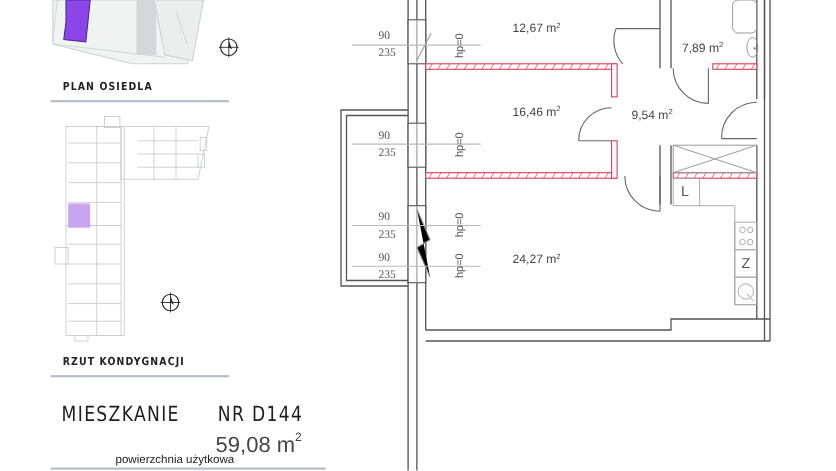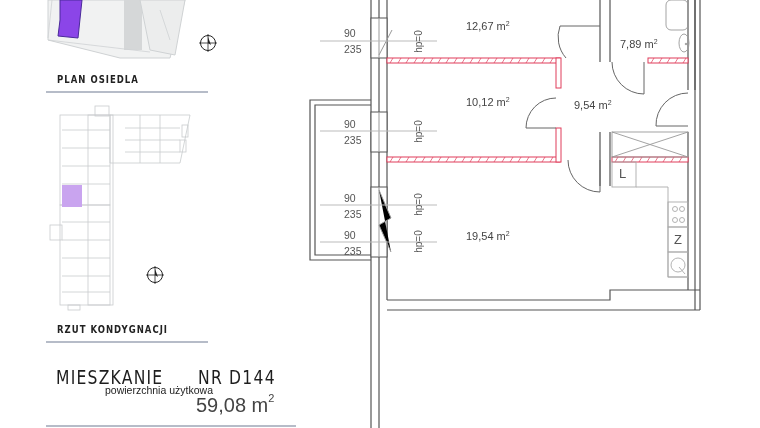--- a/index.html
+++ b/index.html
@@ -6,21 +6,21 @@
   body{width:760px;height:428px;position:relative;overflow:hidden;font-family:"Liberation Sans",sans-serif;}
   .abs{position:absolute;}
   .heading{font-family:"DejaVu Sans",sans-serif;font-weight:bold;font-size:10px;letter-spacing:1.2px;color:#222;transform:scaleX(0.85);transform-origin:left center;}
   .rule{height:2px;background:#b6bcc8;}
   .title{font-family:"DejaVu Sans",sans-serif;font-size:19px;color:#1e1e1e;letter-spacing:1.5px;transform:scaleX(0.82);transform-origin:left center;}
   .sub{font-family:"Liberation Sans",sans-serif;font-size:10.5px;color:#222;}
   .area{font-family:"Liberation Sans",sans-serif;font-size:20px;color:#444;}
   .area sup{font-size:11px;vertical-align:top;position:relative;top:-2px;}
   .room{font-family:"Liberation Sans",sans-serif;font-size:11px;color:#444;}
   .room sup{font-size:7px;vertical-align:top;}
-  .dim{font-family:Liberation Sans, sans-serif;font-size:10.5px;color:#555;}
+  .dim{font-family:Liberation Serif, serif;font-size:10.5px;color:#555;}
   .hp{font-family:"Liberation Sans",sans-serif;font-size:10px;color:#555;transform:rotate(-90deg);transform-origin:center;white-space:nowrap;}
   svg{position:absolute;left:0;top:0;}
 </style>
 </head>
 <body>
 
 <svg width="300" height="428">
   <g stroke="#cfd2d4" fill="#f1f2f2" stroke-width="1">
     <polygon points="48,0 185,0 170,58 120,58 48,40"></polygon>
     <rect x="124" y="0" width="18" height="50" fill="#d5d7d8" stroke="none"></rect>
@@ -75,21 +75,21 @@
 </svg>
 
 <div class="abs heading" style="left:57px;top:74px;">PLAN OSIEDLA</div>
 <div class="abs rule" style="left:46px;top:91px;width:162px;"></div>
 
 <div class="abs heading" style="left:57px;top:324px;">RZUT KONDYGNACJI</div>
 <div class="abs rule" style="left:46px;top:341px;width:162px;"></div>
 
 <div class="abs title" style="left:56px;top:366px;">MIESZKANIE</div>
 <div class="abs title" style="left:198px;top:366px;">NR D144</div>
-<div class="abs sub" style="left:57px;top:384px;padding-left:48px;">powierzchnia użytkowa</div>
+<div class="abs sub" style="left:57px;top:412px;padding-left:48px;">powierzchnia użytkowa</div>
 <div class="abs area" style="left:196px;top:394px;"><span>59,08 m</span><sup>2</sup></div>
 <div class="abs rule" style="left:46px;top:425px;width:250px;"></div>
 
 <svg width="760" height="428">
   <g fill="none" stroke="#555" stroke-width="1.2">
 
     <line x1="371" y1="0" x2="371" y2="428"></line>
     <line x1="387" y1="0" x2="387" y2="300"></line>
     <line x1="379" y1="0" x2="379" y2="428"></line>
 
@@ -184,22 +184,22 @@
       <circle cx="682" cy="220" r="2.5"></circle>
     <circle cx="678" cy="265" r="7"></circle>
     <line x1="679" y1="267" x2="685" y2="274"></line>
   </g>
 </svg>
 
 <div class="abs room" style="left:619px;top:166px;font-size:13px;color:#555;">L</div>
 <div class="abs room" style="left:674px;top:232px;font-size:13px;color:#555;">Z</div>
 
 <div class="abs room" style="left:466px;top:20px;"><span>12,67 m</span><sup>2</sup></div>
-<div class="abs room" style="left:466px;top:96px;"><span>10,12 m</span><sup>2</sup></div>
-<div class="abs room" style="left:466px;top:230px;"><span>19,54 m</span><sup>2</sup></div>
+<div class="abs room" style="left:466px;top:96px;"><span>16,46 m</span><sup>2</sup></div>
+<div class="abs room" style="left:466px;top:230px;"><span>24,27 m</span><sup>2</sup></div>
 <div class="abs room" style="left:574px;top:99px;"><span>9,54 m</span><sup>2</sup></div>
 <div class="abs room" style="left:620px;top:38px;"><span>7,89 m</span><sup>2</sup></div>
 
 <div class="abs dim" style="left:344px;top:27px;">90</div>
 <div class="abs dim" style="left:344px;top:43px;">235</div>
 <div class="abs hp" style="left:407px;top:36px;">hp=0</div>
 
 <div class="abs dim" style="left:344px;top:118px;">90</div>
 <div class="abs dim" style="left:344px;top:134px;">235</div>
 <div class="abs hp" style="left:407px;top:126px;">hp=0</div>

